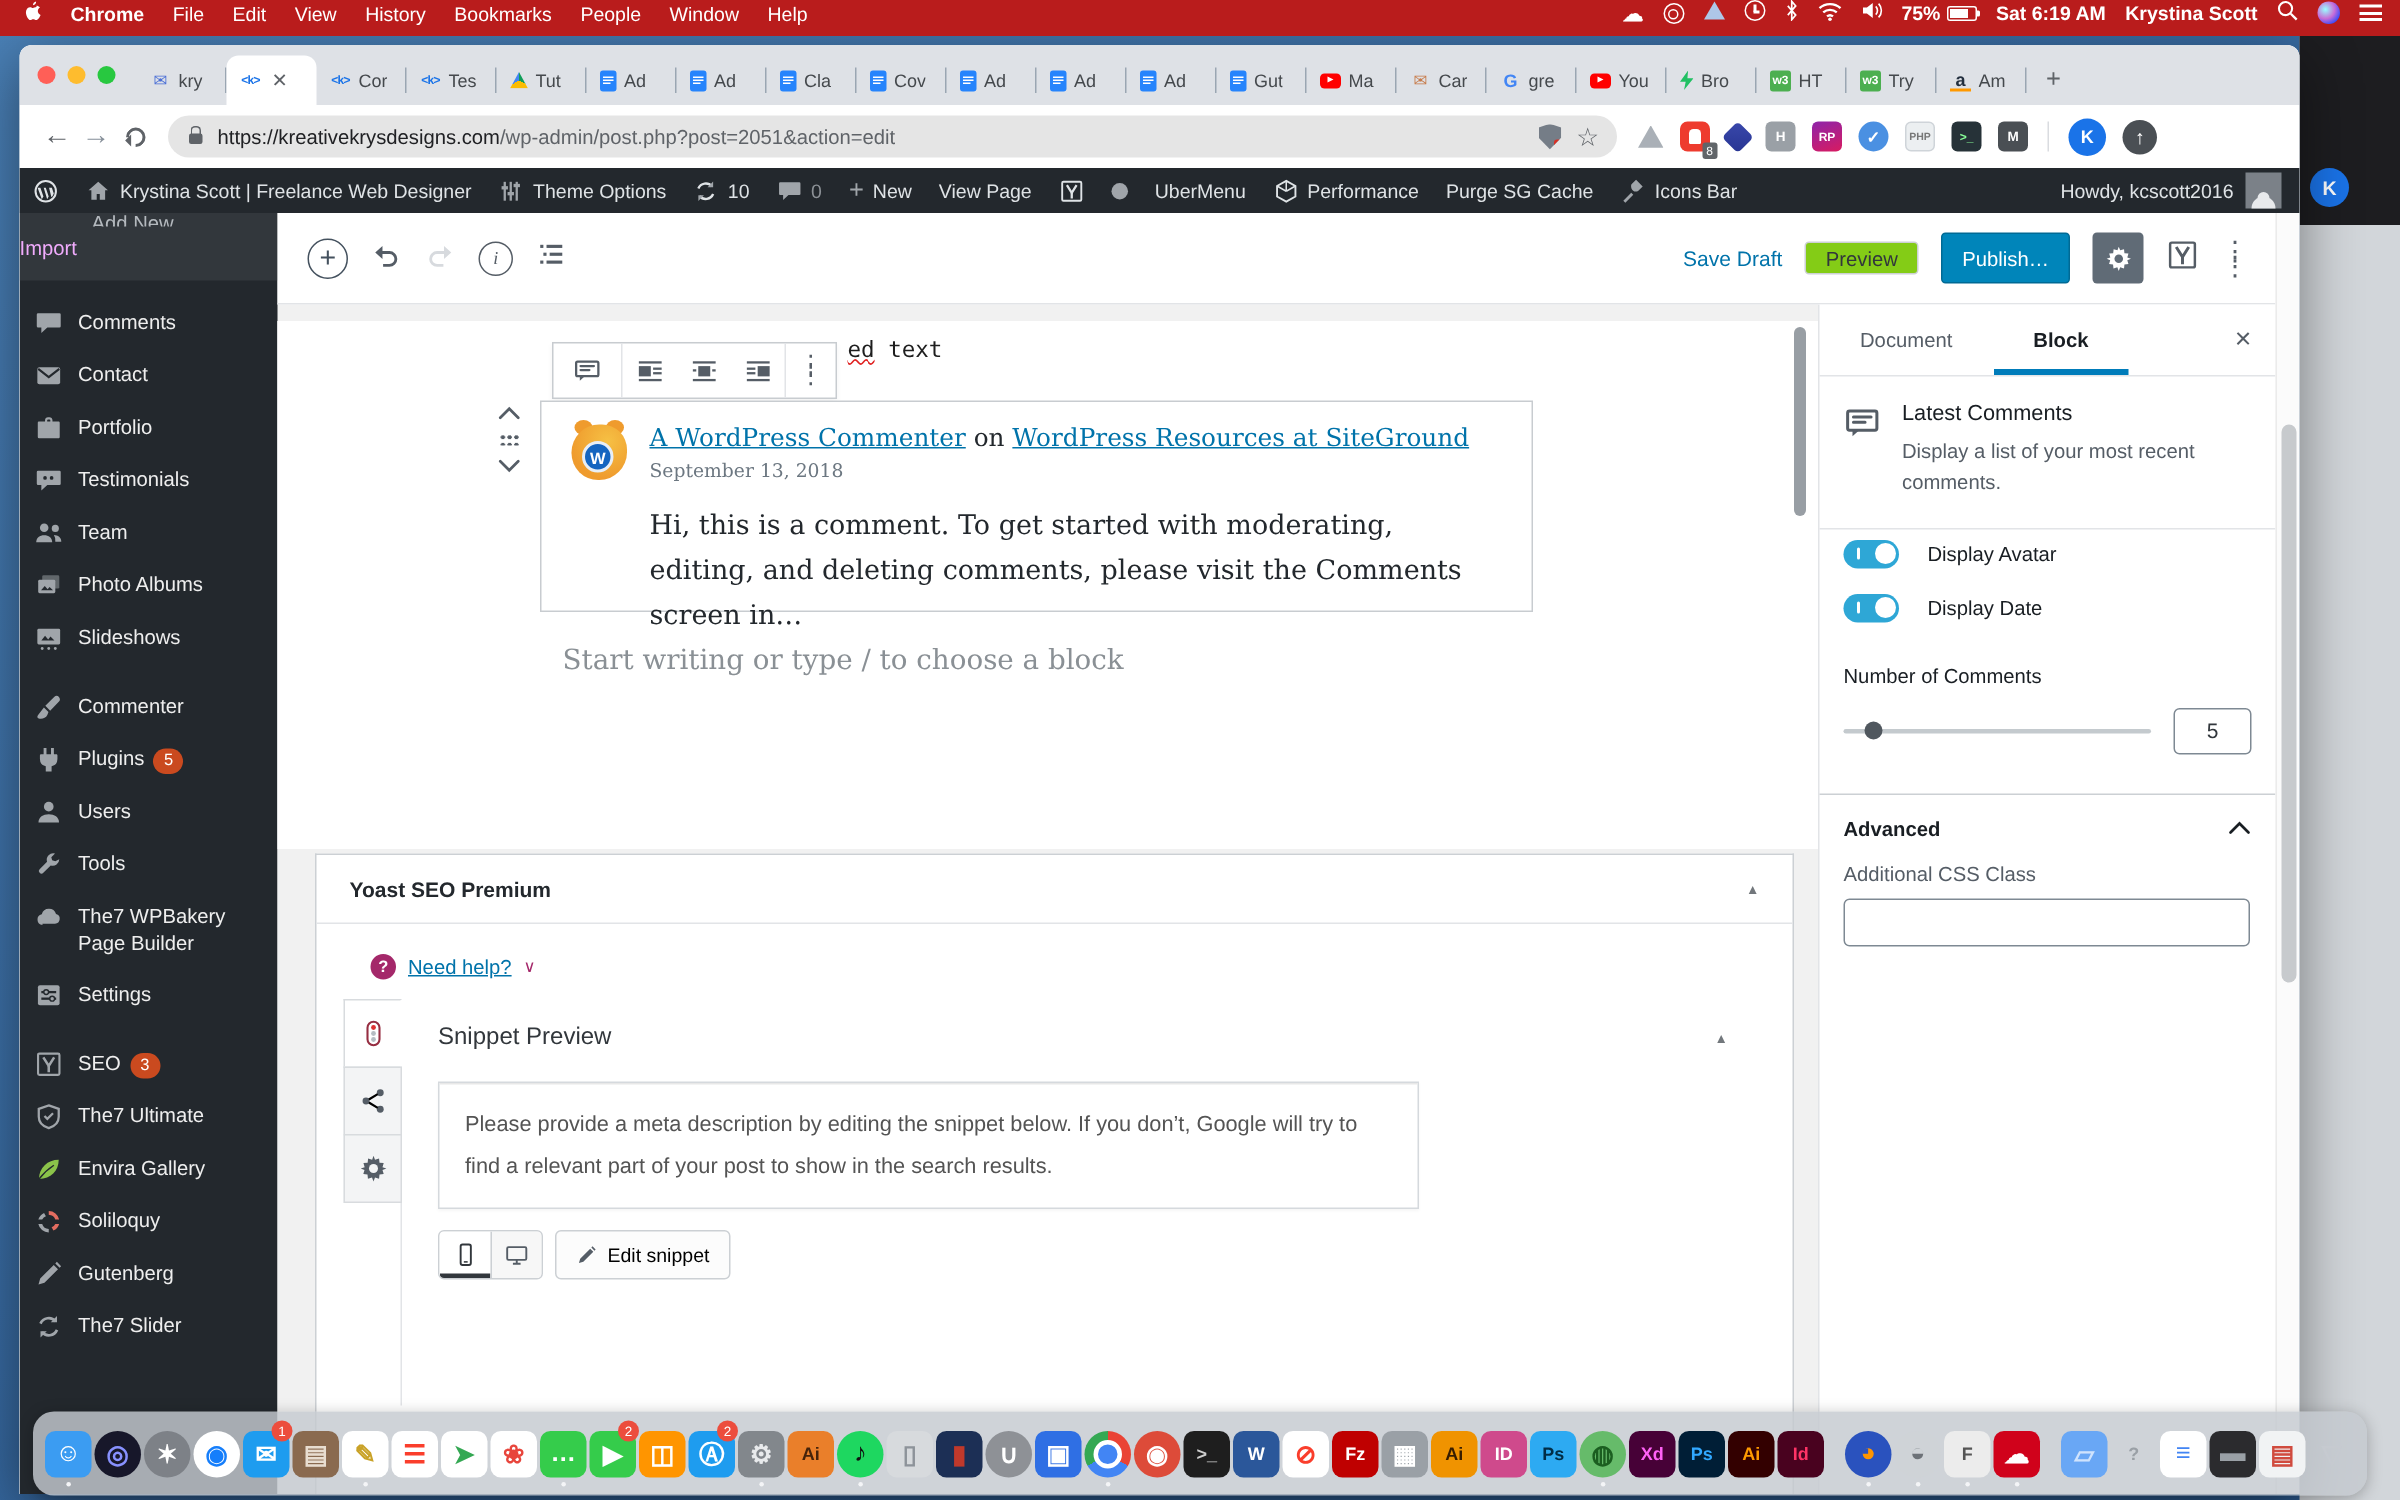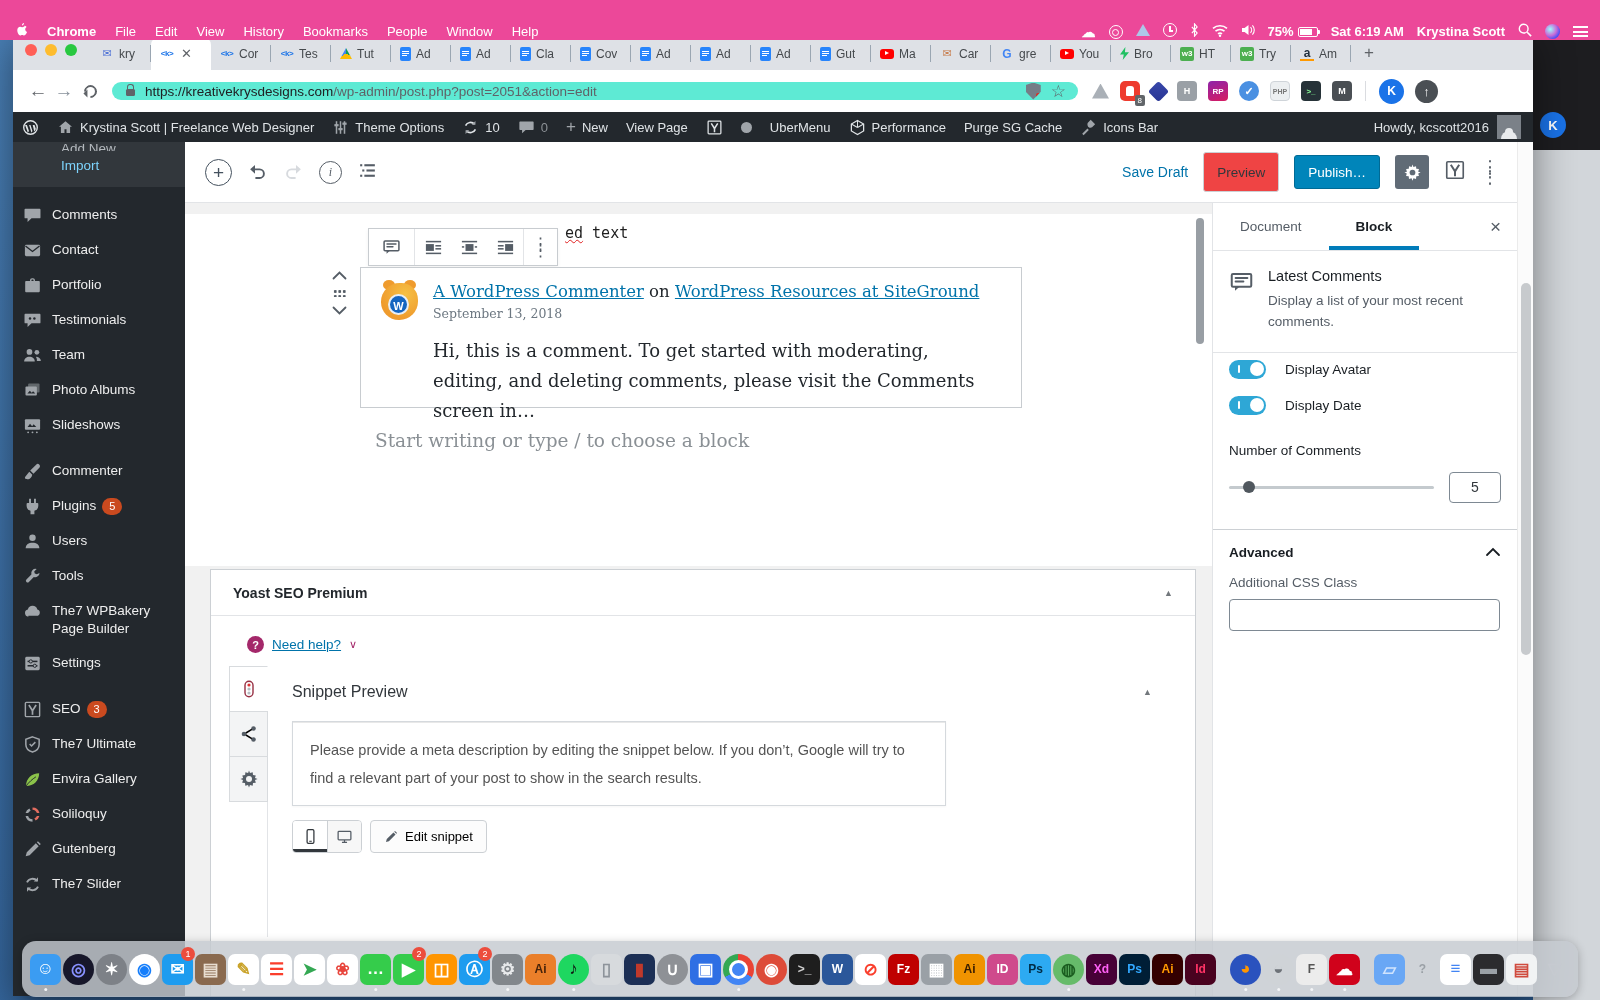--- a/index.html
+++ b/index.html
@@ -1,21 +1,21 @@
 <!DOCTYPE html>
 <html><head>
 <meta charset="utf-8">
 <style>
   html,body{margin:0;padding:0;width:1600px;height:1000px;overflow:hidden;
     font-family:"Liberation Sans",sans-serif;background:linear-gradient(150deg,#4a80b6,#2e5e95 70%);}
   *{box-sizing:border-box;}
 
   
-  #menubar{position:absolute;left:0;top:0;width:1600px;height:40px;background:#ec4899;
-    display:flex;align-items:flex-end;justify-content:space-between;color:#fff;font-size:13px;z-index:60;}
+  #menubar{position:absolute;left:0;top:0;width:1600px;height:24px;background:#b91c1c;
+    display:flex;align-items:flex-start;justify-content:space-between;color:#fff;font-size:13px;z-index:60;}
   #mb-left{display:flex;align-items:center;gap:19px;padding-left:16px;}
   #mb-left .mb-app{font-weight:bold;}
   #mb-right{display:flex;align-items:center;gap:13px;padding-right:12px;font-weight:600;}
   .mb-item{cursor:default;white-space:nowrap;}
   .batt{display:inline-flex;align-items:center;gap:4px;}
   .batt-body{width:20px;height:10px;border:1px solid #fff;border-radius:2px;position:relative;}
   .batt-body::before{content:"";position:absolute;left:1px;top:1px;bottom:1px;width:70%;background:#fff;}
   .batt-body::after{content:"";position:absolute;right:-3px;top:2.5px;width:2px;height:4px;background:#fff;border-radius:0 1px 1px 0;}
   .siri-ball{width:15px;height:15px;border-radius:50%;background:radial-gradient(circle at 35% 35%,#9ff 0%,#c86dd7 45%,#2948ff 80%);display:inline-block;}
   .nlist{display:inline-block;width:15px;height:11px;background:
@@ -66,21 +66,21 @@
   .fav-bolt{width:9px;height:13px;background:#21c063;clip-path:polygon(60% 0,0 58%,42% 58%,30% 100%,100% 40%,55% 40%);}
   .fav-w3{background:#4caf50;color:#fff;font-size:8px;font-weight:bold;width:14px;height:14px;border-radius:2px;}
   .fav-amazon{color:#232f3e;font-weight:bold;font-size:12px;border-bottom:2px solid #ff9900;line-height:10px;}
 
   
   #ctoolbar{height:42px;background:#fff;display:flex;align-items:center;padding:0 12px;}
   .nav-ic{font-size:19px;color:#5f6368;width:26px;text-align:center;}
   .nav-fwd{color:#87909a;}
   .reload{width:13px;height:13px;border:2px solid #5f6368;border-radius:50%;border-left-color:transparent;transform:rotate(-45deg);position:relative;margin:0 7px;}
   .reload::after{content:"";position:absolute;left:-6px;top:-3px;border:4px solid transparent;border-right-color:#5f6368;transform:rotate(45deg);}
-  #omnibox{height:18px;width:966px;background:#5eead4;border-radius:14px;margin:0 10px 0 8px;
+  #omnibox{height:28px;width:966px;background:#e5e5e5;border-radius:14px;margin:0 10px 0 8px;
     display:flex;align-items:center;padding:0 12px;font-size:13.5px;color:#202124;}
   .lock{width:9px;height:7px;background:#5f6368;border-radius:1.5px;position:relative;margin:2px 10px 0 2px;flex:none;}
   .lock::before{content:"";position:absolute;left:1px;top:-4.5px;width:5px;height:5px;border:1.5px solid #5f6368;border-bottom:none;border-radius:3px 3px 0 0;}
   #url{white-space:nowrap;overflow:hidden;flex:1;}
   #url .sec{color:#5f6368;}
   .omni-right{display:flex;align-items:center;gap:10px;margin-left:8px;}
   .shield-x{width:15px;height:17px;background:#757d87;clip-path:polygon(50% 0,100% 15%,100% 55%,50% 100%,0 55%,0 15%);position:relative;}
   .shield-badge{position:absolute;right:-4px;bottom:-2px;width:9px;height:9px;background:#d93025;border-radius:2px;color:#fff;font-size:7px;line-height:9px;text-align:center;}
   .star{font-size:17px;color:#5f6368;}
   #extrow{display:flex;align-items:center;gap:11px;margin-left:4px;}
@@ -111,40 +111,40 @@
   #ab-avatar .head{width:8px;height:8px;border-radius:50%;background:#e8eaec;position:relative;top:-3px;}
   #ab-avatar .body{width:16px;height:8px;border-radius:8px 8px 0 0;background:#e8eaec;position:absolute;margin-top:13px;}
 
   
   #wpbody{position:absolute;left:0;right:0;top:112px;bottom:0;overflow:hidden;background:#f1f1f1;}
 
   
   #wpmenu{position:absolute;left:0;top:0;bottom:0;width:172px;background:#23282d;color:#eee;font-size:13.5px;overflow:hidden;}
   .sub-block{background:#32373c;padding:0 0 6px 0;}
   .sub-cut{height:15px;overflow:hidden;line-height:26px;padding-left:48px;color:#b4b9be;margin-top:-6px;}
-  .sub-item{height:30px;line-height:30px;padding-left:48px;color:#7dd3fc;}
+  .sub-item{height:30px;line-height:30px;color:#f0abfc;}
   .menu-group{margin-top:11px;}
   .mi{display:flex;align-items:flex-start;gap:10px;padding:8px 8px 8px 10px;line-height:18px;cursor:pointer;}
   .mi .mico{flex:none;width:19px;height:19px;color:#a0a5aa;margin-top:0px;}
   .mi .mico svg{width:19px;height:19px;fill:currentColor;}
   .mi .mlabel{flex:1;}
   .mbadge{background:#ca4a1f;color:#fff;border-radius:9px;font-size:11px;padding:1px 7px;margin-left:6px;display:inline-block;line-height:15px;}
 
   
   #edheader{position:absolute;left:172px;right:16px;top:0;height:61px;background:#fff;border-bottom:1px solid #e2e4e7;
     display:flex;align-items:center;padding:0 18px 0 20px;}
   .eh-left{display:flex;align-items:center;gap:15px;flex:1;}
   .eh-ic{color:#555d66;}
   .eh-ic svg{width:21px;height:21px;fill:currentColor;}
   .inserter{width:27px;height:27px;border-radius:50%;border:1.6px solid #44515e;color:#44515e;display:flex;align-items:center;justify-content:center;font-size:19px;line-height:1;}
   .redo-dis{color:#d7dade;}
   .infoc{width:23px;height:23px;border-radius:50%;border:1.6px solid #555d66;display:flex;align-items:center;justify-content:center;font-size:12px;font-style:italic;font-family:"Liberation Serif",serif;color:#555d66;}
   .eh-right{display:flex;align-items:center;gap:15px;}
   #savedraft{color:#0073aa;font-size:14px;}
-  #previewbtn{height:40px;padding:0 13px;border:1px solid #ccd0d4;border-radius:3px;background:#ef4444;color:#32373c;font-size:13.5px;display:flex;align-items:center;}
+  #previewbtn{height:22px;padding:0 13px;border:1px solid #ccd0d4;border-radius:3px;background:#84cc16;color:#32373c;font-size:13.5px;display:flex;align-items:center;}
   #publishbtn{height:34px;padding:0 13px;border-radius:3px;background:#0085ba;color:#fff;font-size:13.5px;display:flex;align-items:center;border:1px solid #006a95;}
   #gearbtn{width:34px;height:34px;border-radius:3px;background:#606b76;color:#fff;display:flex;align-items:center;justify-content:center;}
   #gearbtn svg{width:19px;height:19px;fill:#fff;}
   .yoast-hd{color:#555d66;}
   .yoast-hd svg{width:22px;height:22px;fill:none;stroke:#555d66;}
   .kebab{color:#555d66;font-size:18px;letter-spacing:0;line-height:10px;}
 
   
   #canvas{position:absolute;left:172px;top:72px;width:1027px;bottom:0;background:#f1f1f1;}
   #canvas-white{position:absolute;left:0;right:0;top:0;height:352px;background:#fff;}

